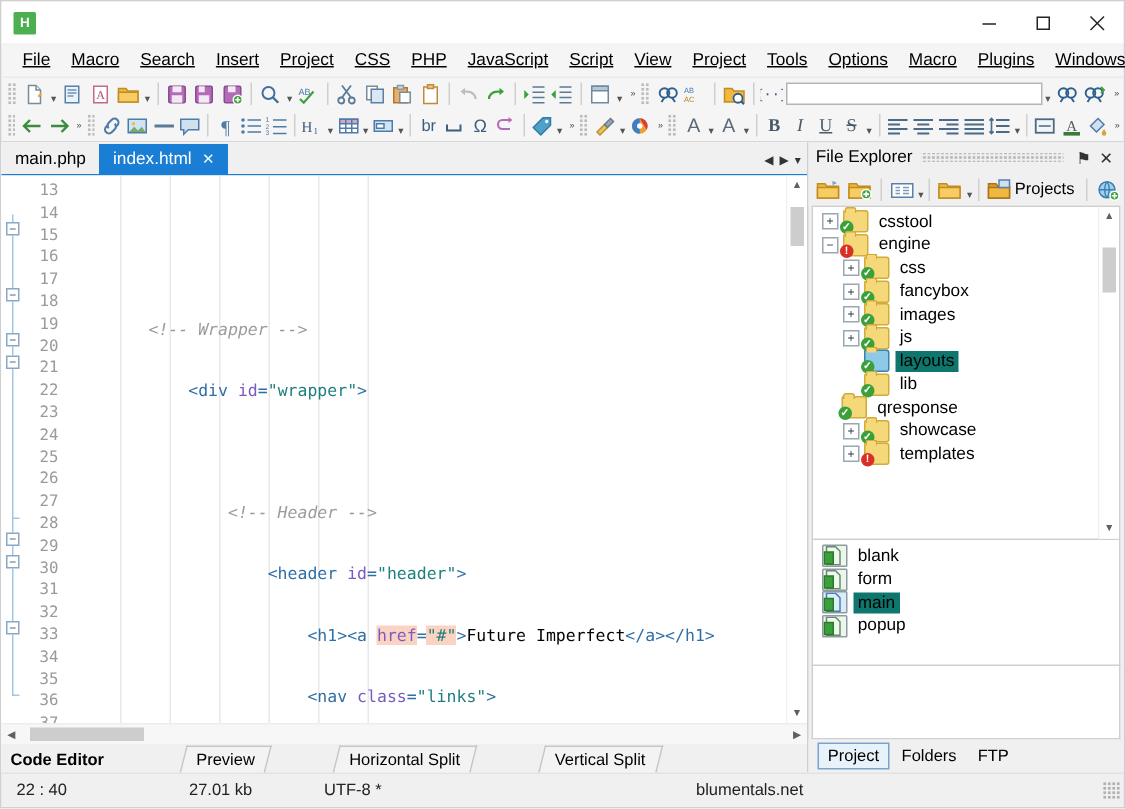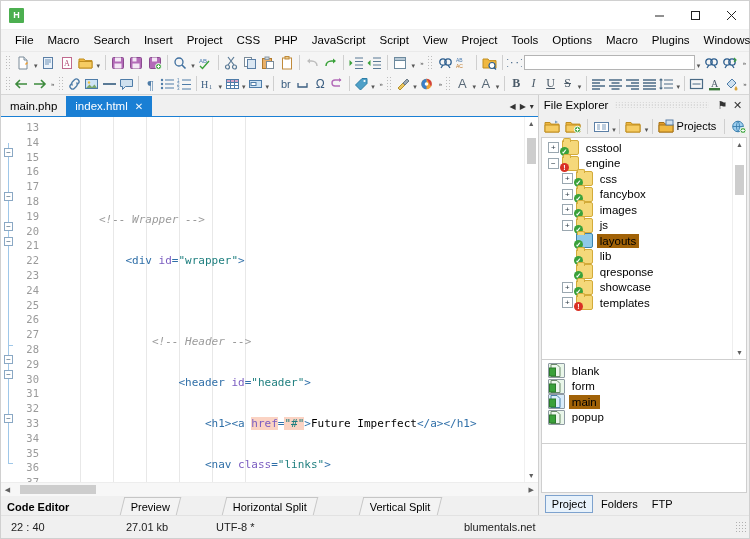--- a/index.html
+++ b/index.html
@@ -16,21 +16,21 @@
   .app-icon{width:15px;height:15px;margin-left:8px;margin-right:7px;background:#4caf50;border-radius:1px;color:#fff;font-size:9px;font-weight:bold;display:flex;align-items:center;justify-content:center;line-height:1;}
   .title-text{font-size:11.5px;color:#000;white-space:nowrap;}
   .win-btns{margin-left:auto;display:flex;height:28px;}
   .win-btn{width:36px;height:28px;display:flex;align-items:center;justify-content:center;font-size:11px;color:#222;}
 
   
   .menubar{height:21px;background:#f5f5f5;display:flex;align-items:center;flex:0 0 auto;padding-left:4px;border-bottom:1px solid #eaeaea;}
   .menu-grip{width:6px;height:14px;margin-right:3px;
     background-image:radial-gradient(#b8b8b8 40%, transparent 41%);
     background-size:3px 3px;opacity:.85;}
-  .menu-item{padding:2px 7px;font-size:11.5px;color:#000;white-space:nowrap;line-height:15px;}
+  .menu-item{padding:2px 7px;font-size:11.5px;color:#000;white-space:nowrap;line-height:15px;text-decoration:underline;}
 
   
   .toolbar{height:21px;background:#f5f5f5;display:flex;align-items:center;padding-left:3px;flex:0 0 auto;}
   .toolbar.second{border-bottom:1px solid #d6d6d6;}
   .tgrip{width:6px;height:15px;margin:0 3px 0 1px;
     background-image:radial-gradient(#bcbcbc 40%, transparent 41%);
     background-size:3px 3px;}
   .tbtn{width:19px;height:19px;display:flex;align-items:center;justify-content:center;position:relative;font-size:12px;color:#3a6ea5;}
   .tsep{width:1px;height:15px;background:#cfcfcf;margin:0 3px;}
   .tarrow{width:7px;height:19px;display:flex;align-items:flex-end;justify-content:center;font-size:7px;color:#555;padding-bottom:4px;}
@@ -109,21 +109,21 @@
      background-image:radial-gradient(#bbb 40%, transparent 41%);
      background-size:3px 3px;background-position:center;}
   .fe-btn{width:15px;height:18px;display:flex;align-items:center;justify-content:center;font-size:11px;color:#333;}
   .fe-toolbar{height:22px;display:flex;align-items:center;flex:0 0 auto;background:#f0f0f0;padding-left:3px;}
   .fe-tb-btn{height:19px;display:flex;align-items:center;padding:0 2px;font-size:11px;color:#3a6ea5;}
   .fe-tb-label{font-size:11px;color:#000;padding:0 3px 0 2px;}
   .fe-tree-wrap{flex:1 1 auto;display:flex;min-height:0;background:#fff;border:1px solid #cfcfcf;margin:0 2px;}
   .fe-tree{flex:1 1 auto;overflow:hidden;padding-top:2px;}
   .trow{height:15.5px;display:flex;align-items:center;font-size:11.5px;color:#000;white-space:nowrap;}
   .trow .lbl{padding:0 3px;line-height:14px;}
-  .trow.sel .lbl{background:#a16207;}
+  .trow.sel .lbl{background:#0f766e;}
   .texp{width:11px;height:11px;border:1px solid #9aa7b0;background:#fff;font-size:8px;line-height:9px;
      text-align:center;color:#2b3b46;box-sizing:border-box;margin-right:3px;flex:0 0 auto;}
   .texp.none{border:none;background:transparent;}
   .fi{width:15px;height:13px;margin-right:4px;position:relative;flex:0 0 auto;}
   
   .fi.folder{background:#f5d87a;border:1px solid #d3ab3a;border-radius:1px 2px 2px 2px;}
   .fi.folder:before{content:"";position:absolute;left:0;top:-3px;width:6px;height:3px;background:#f5d87a;border:1px solid #d3ab3a;border-bottom:none;border-radius:2px 2px 0 0;}
   .fi .badge{position:absolute;left:-3px;bottom:-2px;width:9px;height:9px;border-radius:50%;
      color:#fff;font-size:7px;line-height:9px;text-align:center;font-weight:bold;}
   .badge.ok{background:#3aa13a;}
@@ -811,21 +811,21 @@
           </div>
 
           <div class="trow" style="padding-left:20px;">
             <div class="texp none"></div>
             <div class="fi folder">
                 <span class="badge ok">✓</span>
               </div>
             <div class="lbl">lib</div>
           </div>
 
-          <div class="trow" style="padding-left:20px;">
+          <div class="trow" style="padding-left:5px;">
             <div class="texp none"></div>
             <div class="fi folder">
                 <span class="badge ok">✓</span>
               </div>
             <div class="lbl">qresponse</div>
           </div>
 
           <div class="trow" style="padding-left:20px;">
             <div class="texp">+</div>
             <div class="fi folder">

